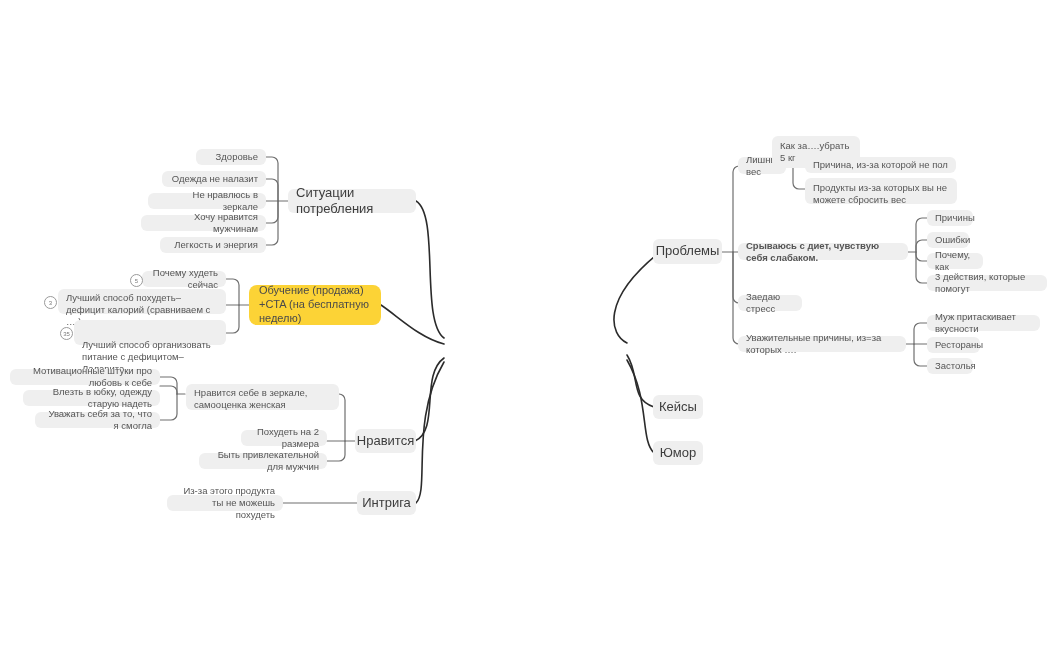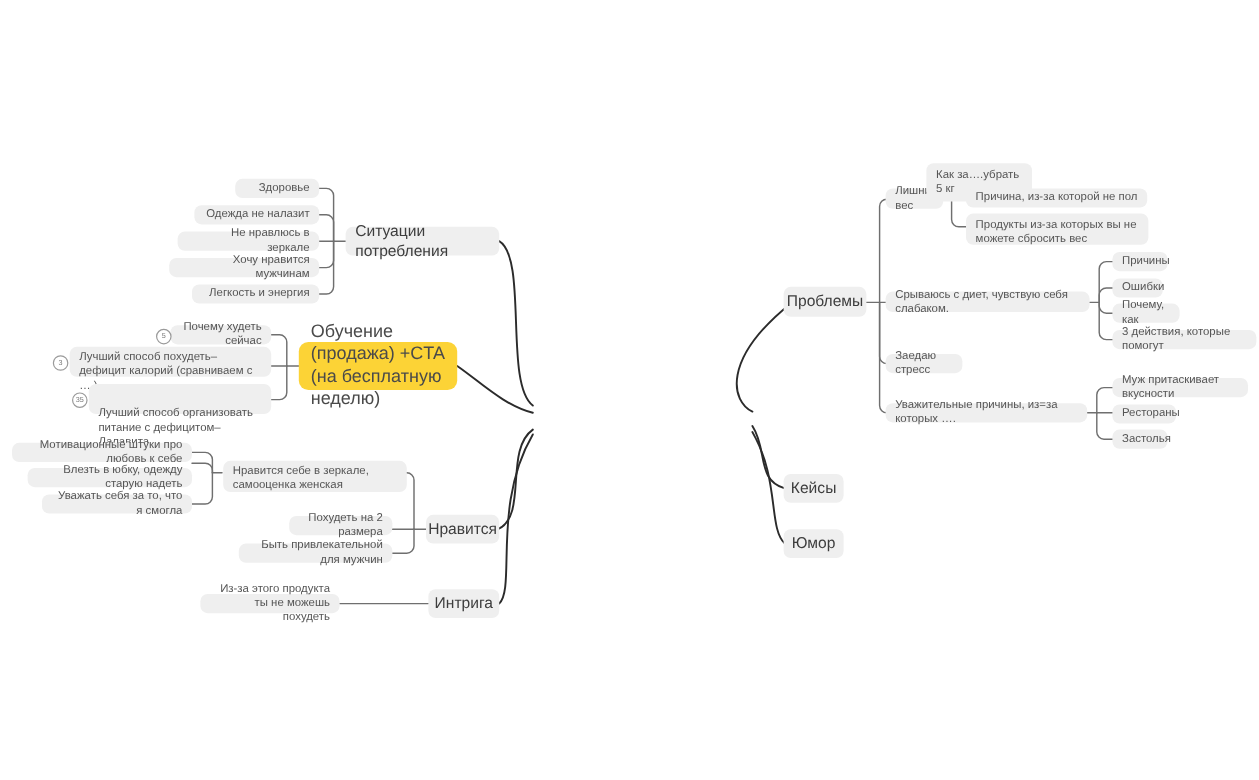--- a/index.html
+++ b/index.html
@@ -43,21 +43,21 @@
     color: #ffffff;
     border-radius: 8px;
     font-size: 17px;
     justify-content: center;
     padding: 0 16px;
   }
   .node.accent {
     background: #fcd336;
     color: #4a4a4a;
     border-radius: 8px;
-    font-size: 15px;
+    font-size: 11px;
     padding: 6px 10px;
   }
   .node.topic {
     font-size: 13px;
     background: #efefef;
     color: #3d3d3d;
     justify-content: center;
   }
   .node.leaf {
     font-size: 9.5px;
@@ -167,21 +167,21 @@
   <div class="node leaf" style="left:772px; top:136px; width:88px; height:32px;">
     <span>Как за….убрать 5 кг</span>
   </div>
   <div class="node leaf" style="left:805px; top:157px; width:151px; height:16px;">
     <span>Причина, из-за которой не пол</span>
   </div>
   <div class="node leaf" style="left:805px; top:178px; width:152px; height:26px; align-items:flex-start; padding-top:4px;">
     <span>Продукты из-за которых вы не можете сбросить вес</span>
   </div>
 
-  <div class="node leaf" style="left:738px; top:243px; width:170px; height:17px;">
+  <div class="node leaf" style="left:738px; top:243px; width:170px; height:17px;font-weight:bold;">
     <span>Срываюсь с диет,  чувствую себя слабаком.</span>
   </div>
   <div class="node leaf" style="left:927px; top:210px; width:46px; height:16px;">
     <span>Причины</span>
   </div>
   <div class="node leaf" style="left:927px; top:232px; width:42px; height:16px;">
     <span>Ошибки</span>
   </div>
   <div class="node leaf" style="left:927px; top:253px; width:56px; height:16px;">
     <span>Почему, как</span>

